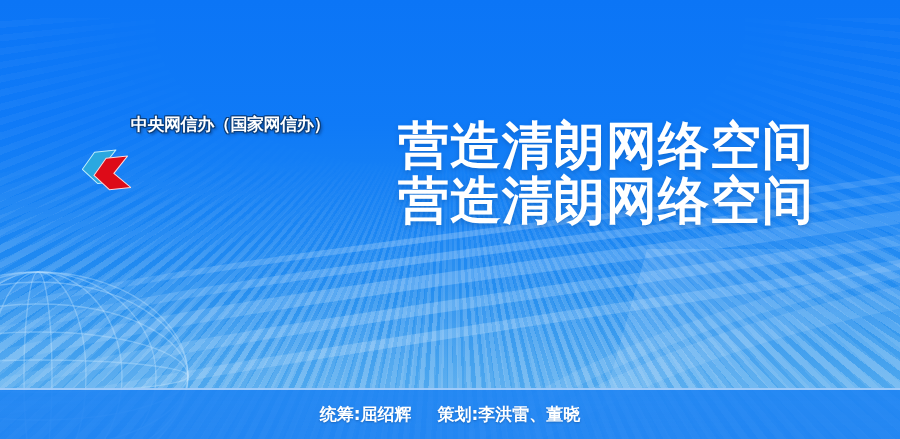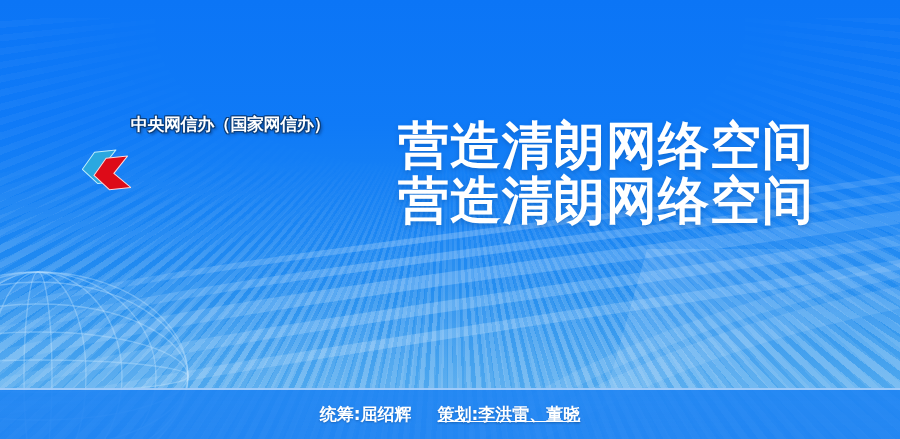--- a/index.html
+++ b/index.html
@@ -128,21 +128,21 @@
   .credits {
     display:flex; align-items:center;
     font-family:"DejaVu Sans","Liberation Sans",sans-serif;
     font-weight:bold;
     font-size:17px;
     letter-spacing:0px;
     color:#ffffff;
     white-space:nowrap;
     text-shadow:0 1px 2px rgba(0,40,95,.35);
   }
-  .credits .item + .item { margin-left:26px;text-decoration:underline; }
+  .credits .item + .item { margin-left:26px; }
 </style>
 </head>
 <body>
 
 <div class="banner">
 
   <div class="rays"></div>
   <div class="rays2"></div>
 
   <div class="ribbons">

